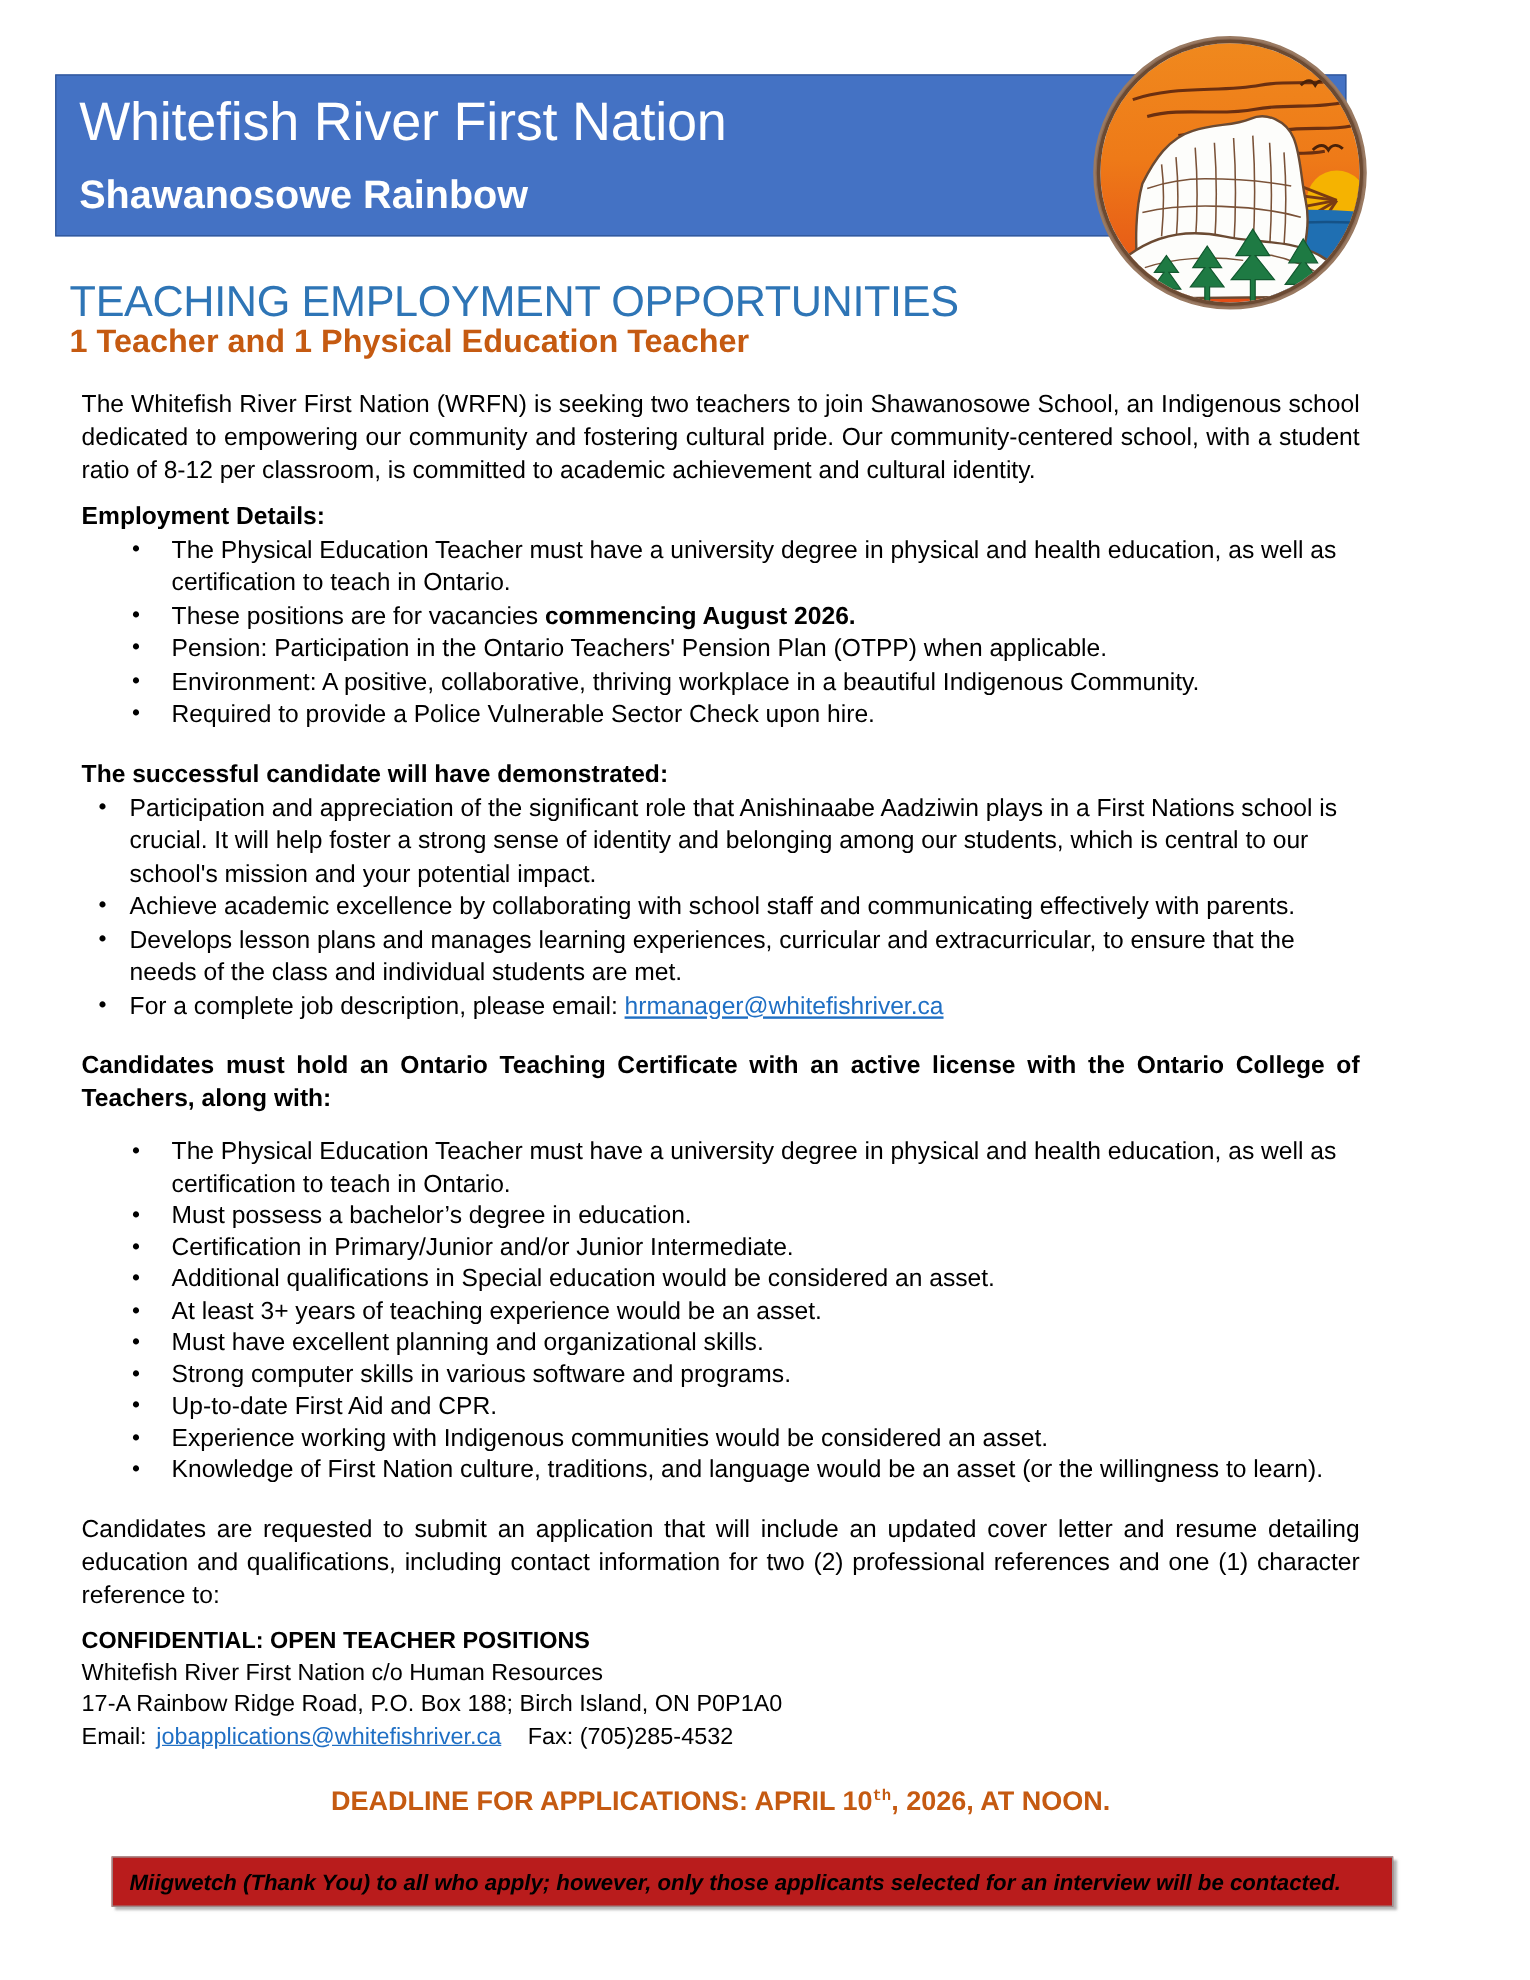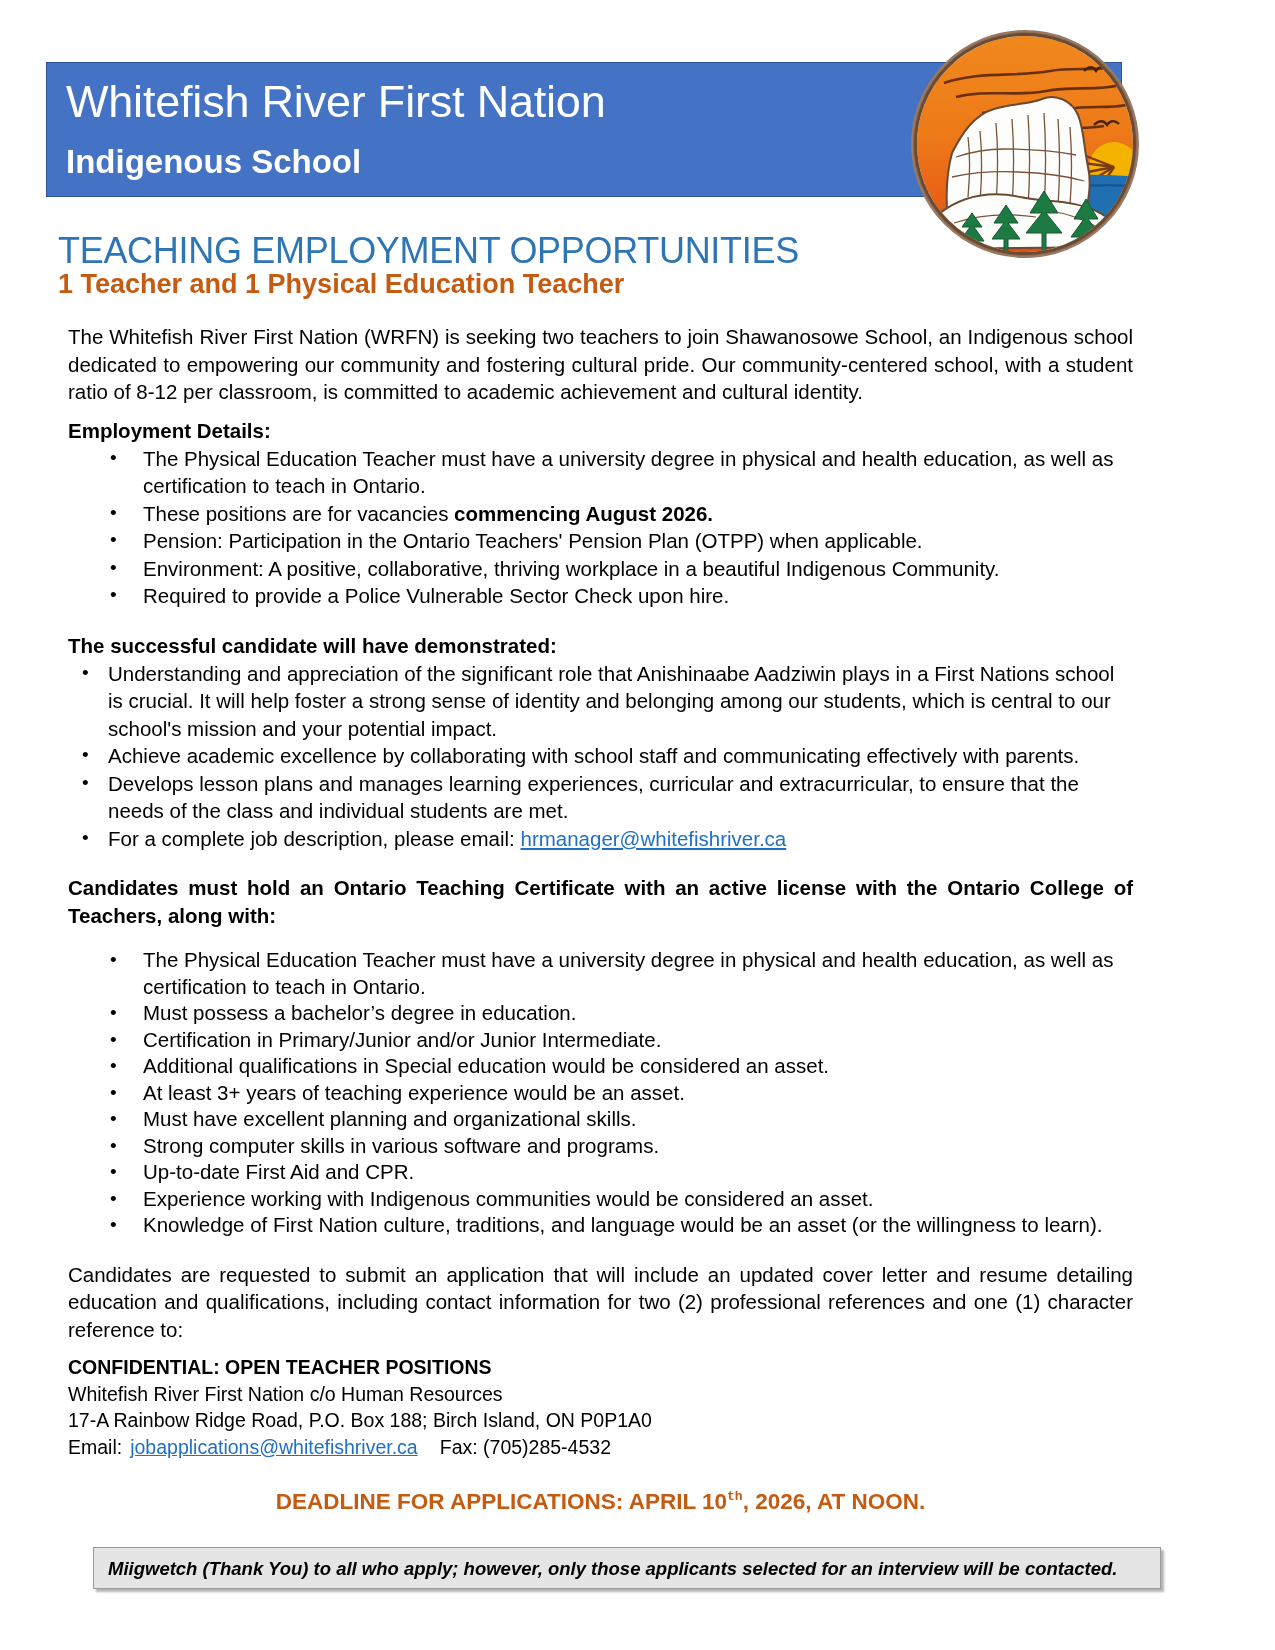--- a/index.html
+++ b/index.html
@@ -182,21 +182,21 @@
   }
   .deadline sup { font-size: 13px; vertical-align: super; font-family: Liberation Mono, monospace; }
 
   
   .footer-box {
     position: absolute;
     left: 93px;
     top: 1547px;
     width: 1068px;
     height: 42px;
-    background: #e5e5e5;
+    background: #b91c1c;
     border: 1px solid #9a9a9a;
     box-shadow: 3px 3px 2px rgba(120,120,120,0.55);
     box-sizing: border-box;
   }
   .footer-text {
     position: absolute;
     left: 14px;
     top: 9px;
     font-size: 18.5px;
     line-height: 24px;
@@ -207,21 +207,21 @@
   }
 </style>
 </head>
 <body>
 
 <div class="page">
 
   <div class="header-wrap">
     <div class="header-bar"></div>
     <div class="header-title">Whitefish River First Nation</div>
-    <div class="header-sub">Indigenous School</div>
+    <div class="header-sub">Shawanosowe Rainbow</div>
   </div>
 
   <svg class="logo" viewBox="0 0 234 234">
     <defs>
       <clipPath id="crestClip">
           <circle cx="117" cy="117" r="108"></circle>
         </clipPath>
       <linearGradient id="skyGrad" x1="0" y1="0" x2="0" y2="1">
         <stop offset="0%" stop-color="#F08A1E"></stop>
         <stop offset="45%" stop-color="#EE7A18"></stop>
@@ -305,21 +305,21 @@
       <li><span>These positions are for vacancies </span><b>commencing August 2026.</b></li>
       <li><span>Pension: Participation in the Ontario Teachers' Pension Plan (OTPP) when applicable.</span></li>
       <li><span>Environment: A positive, collaborative, thriving workplace in a beautiful Indigenous Community.</span></li>
       <li><span>Required to provide a Police Vulnerable Sector Check upon hire.</span></li>
     </ul>
 
     <div class="spacer-md"></div>
 
     <div class="sec-head">The successful candidate will have demonstrated:</div>
     <ul class="bullets">
-      <li><span>Understanding and appreciation of the significant role that Anishinaabe Aadziwin plays in a First Nations school is crucial. It will help foster a strong sense of identity and belonging among our students, which is central to our school's mission and your potential impact.</span></li>
+      <li><span>Participation and appreciation of the significant role that Anishinaabe Aadziwin plays in a First Nations school is crucial. It will help foster a strong sense of identity and belonging among our students, which is central to our school's mission and your potential impact.</span></li>
       <li><span>Achieve academic excellence by collaborating with school staff and communicating effectively with parents.</span></li>
       <li><span>Develops lesson plans and manages learning experiences, curricular and extracurricular, to ensure that the needs of the class and individual students are met.</span></li>
       <li><span>For a complete job description, please email: </span><a class="link" href="#">hrmanager@whitefishriver.ca</a></li>
     </ul>
 
     <div class="spacer-md"></div>
 
     <div class="sec-head wide">Candidates must hold an Ontario Teaching Certificate with an active license with the Ontario College of Teachers, along with:</div>
 
     <div class="spacer-sm"></div>

